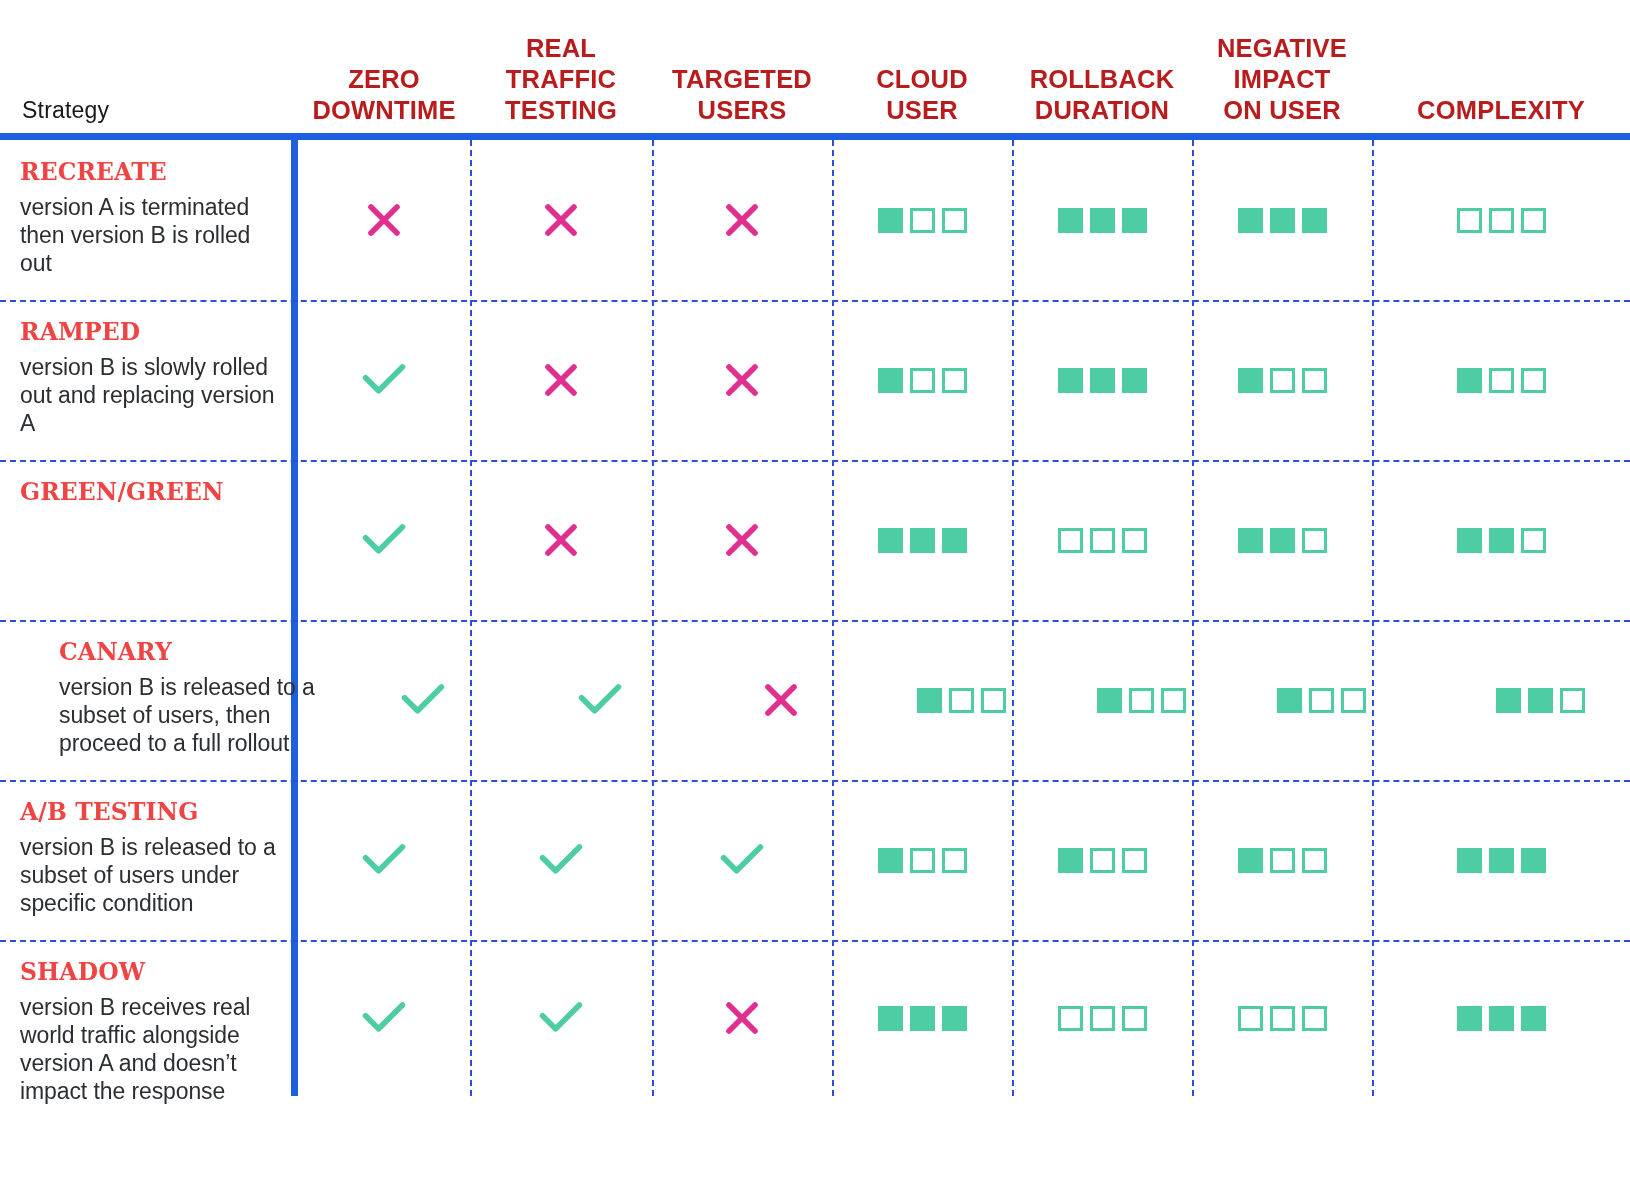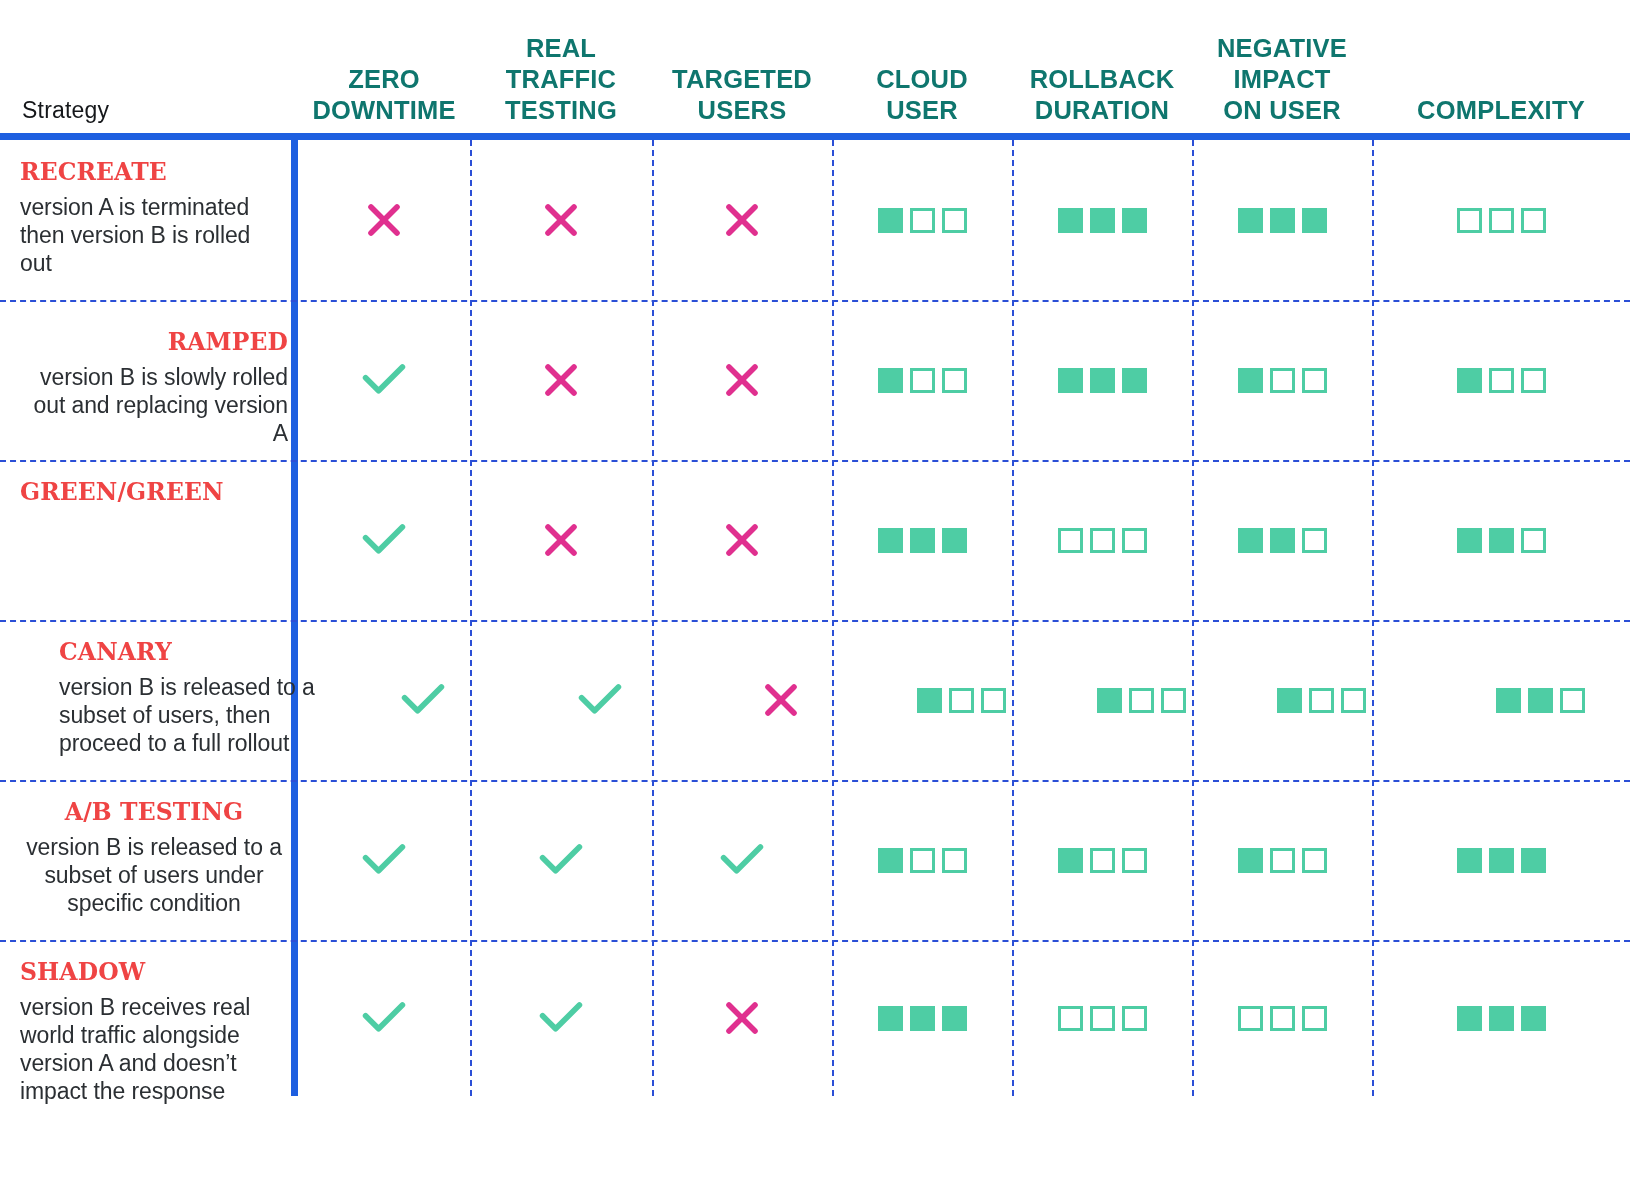--- a/index.html
+++ b/index.html
@@ -26,21 +26,21 @@
     height: 132px;
   }
   .hdr-cell {
     position: absolute;
     bottom: 6px;
     text-align: center;
     font-weight: bold;
     font-size: 25.5px;
     line-height: 1.22;
     letter-spacing: 0.2px;
-    color: #0f766e;
+    color: #b91c1c;
     text-transform: none;
   }
   .hdr-strategy {
     position: absolute;
     left: 22px;
     bottom: 8px;
     font-size: 23px;
     font-weight: 400;
     color: #15171a;
     letter-spacing: 0.2px;
@@ -232,21 +232,21 @@
           <span class="sq filled"></span>
           <span class="sq filled"></span>
         </div>
         <div class="sq-cell" style="left: 1372px; width: 258px; top: 0px; height: 160px;">
           <span class="sq"></span>
           <span class="sq"></span>
           <span class="sq"></span>
         </div>
       </div>
       <div class="row" style="top: 300px; height: 160px;">
-        <div class="strategy-cell" style="top: 28px; text-align: right;">
+        <div class="strategy-cell" style="top: 18px;">
           <div class="strategy-name">RAMPED</div>
           <div class="strategy-desc">version B is slowly rolled out and replacing version A</div>
         </div>
         <div class="mark-cell" style="left: 298px; width: 172px; top: 0px; height: 160px;">
           <span>
             <svg viewBox="0 0 48 48" width="52" height="52" class="mark">
               <path d="M7 22 L19 34 L41 12" stroke="#4ecda4" stroke-width="5.2" fill="none" stroke-linecap="round" stroke-linejoin="round"></path>
             </svg>
           </span>
         </div>
@@ -376,21 +376,21 @@
           <span class="sq filled"></span>
           <span class="sq"></span>
           <span class="sq"></span>
         </div>
         <div class="sq-cell" style="left: 1372px; width: 258px; top: 0px; height: 160px;">
           <span class="sq filled"></span>
           <span class="sq filled"></span>
           <span class="sq"></span>
         </div>
       </div>
-      <div class="row" style="top: 780px; height: 160px; text-align: center;">
+      <div class="row" style="top: 780px; height: 160px;">
         <div class="strategy-cell" style="top: 18px;">
           <div class="strategy-name">A/B TESTING</div>
           <div class="strategy-desc">version B is released to a subset of users under specific condition</div>
         </div>
         <div class="mark-cell" style="left: 298px; width: 172px; top: 0px; height: 160px;">
           <span>
             <svg viewBox="0 0 48 48" width="52" height="52" class="mark">
               <path d="M7 22 L19 34 L41 12" stroke="#4ecda4" stroke-width="5.2" fill="none" stroke-linecap="round" stroke-linejoin="round"></path>
             </svg>
           </span>

